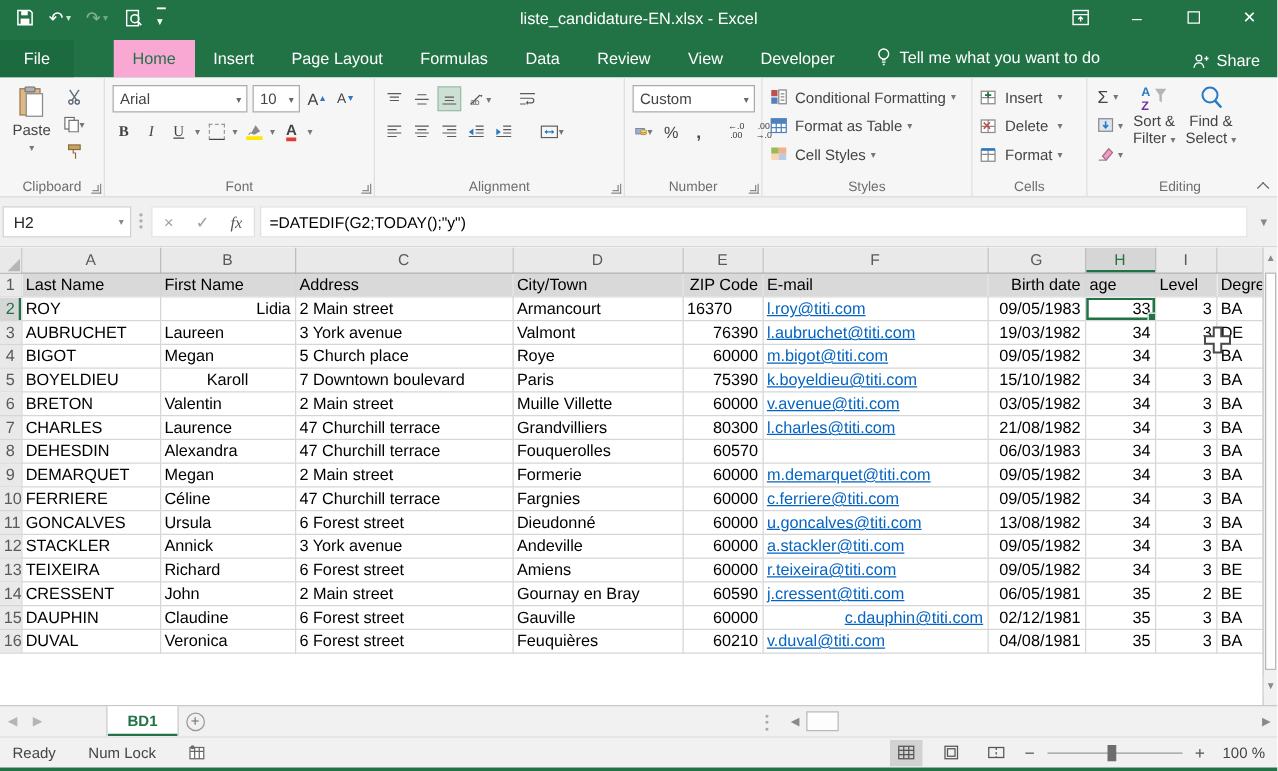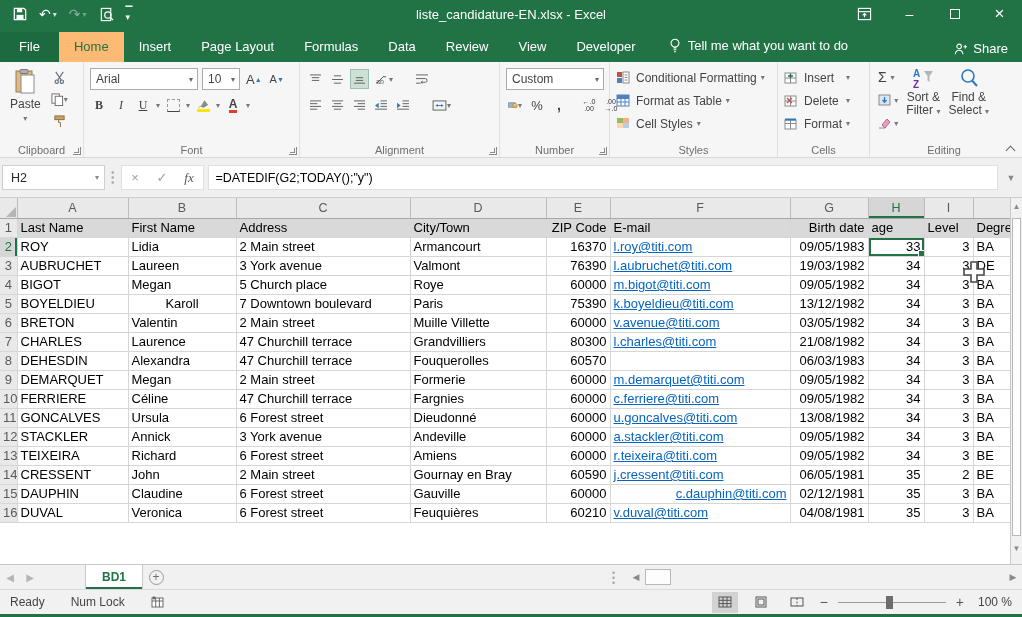--- a/index.html
+++ b/index.html
@@ -15,21 +15,21 @@
   .qat-btn.disabled { opacity:.45; }
   .win-title { position:absolute; left:0; right:0; text-align:center; color:#fff; font-size:13px; pointer-events:none; }
   .win-controls { margin-left:auto; display:flex; height:28px; }
   .win-btn { width:45px; height:28px; display:flex; align-items:center; justify-content:center; color:#fff; font-size:14px; }
   .maxbox { width:10px; height:10px; border:1px solid #fff; display:inline-block; }
 
   
   .tabrow { height:34px; background:#217346; display:flex; align-items:flex-end; flex:0 0 34px; position:relative; }
   .tab { color:#fff; font-size:13px; padding:7px 15px 8px; cursor:default; }
   .tab.file { background:#1c6b40; padding:7px 19px 8px; }
-  .tab.active { background:#fdba74; color:#217346; }
+  .tab.active { background:#f9a8d4; color:#217346;margin-left:32px; }
   .tellme { display:flex; align-items:center; gap:7px; color:#fff; font-size:13px; padding:7px 12px 9px; margin-left:6px; }
   .share { position:absolute; right:14px; bottom:6px; display:flex; align-items:center; gap:6px; color:#fff; font-size:13px; }
 
   
   .ribbon { height:96px; background:#f5f6f5; border-bottom:1px solid #d8d8d8; display:flex; flex:0 0 96px; font-size:12px; color:#444; position:relative; }
   .group { position:relative; padding:3px 2px 16px 4px; border-right:1px solid #e0e0e0; display:flex; }
   .group-label { position:absolute; bottom:1px; left:0; right:0; text-align:center; font-size:11px; color:#6e6e6e; }
   .launcher { position:absolute; right:2px; bottom:2px; width:8px; height:8px; border-right:1px solid #8a8a8a; border-bottom:1px solid #8a8a8a; }
   .launcher:before { content:""; position:absolute; right:1px; bottom:1px; width:4px; height:4px; border-right:1px solid #8a8a8a; border-bottom:1px solid #8a8a8a; transform:rotate(0deg); }
   .bigbtn { display:flex; flex-direction:column; align-items:center; justify-content:flex-start; padding:4px 6px; gap:3px; }
@@ -539,24 +539,24 @@
             <td class="cell hdr" style="text-align:right">ZIP Code</td>
             <td class="cell hdr" style="text-align:left">E-mail</td>
             <td class="cell hdr" style="text-align:right">Birth date</td>
             <td class="cell hdr" style="text-align:left">age</td>
             <td class="cell hdr" style="text-align:left">Level</td>
             <td class="cell hdr" style="text-align:left">Degree</td>
           </tr>
           <tr>
             <td class="rowhead rowsel">2</td>
             <td class="cell" style="text-align:left">ROY</td>
-            <td class="cell" style="text-align:left">Lidia</td>
+            <td class="cell" style="text-align:right">Lidia</td>
             <td class="cell" style="text-align:left">2 Main street</td>
             <td class="cell" style="text-align:left">Armancourt</td>
-            <td class="cell" style="text-align:right">16370</td>
+            <td class="cell" style="">16370</td>
             <td class="cell" style="text-align:left"><span class="link">l.roy@titi.com</span></td>
             <td class="cell" style="text-align:right">09/05/1983</td>
             <td class="cell cellsel" style="text-align:right">33</td>
             <td class="cell" style="text-align:right">3</td>
             <td class="cell" style="text-align:left">BA</td>
           </tr>
           <tr>
             <td class="rowhead">3</td>
             <td class="cell" style="text-align:left">AUBRUCHET</td>
             <td class="cell" style="text-align:left">Laureen</td>
@@ -583,21 +583,21 @@
             <td class="cell" style="text-align:left">BA</td>
           </tr>
           <tr>
             <td class="rowhead">5</td>
             <td class="cell" style="text-align:left">BOYELDIEU</td>
             <td class="cell" style="text-align:center">Karoll</td>
             <td class="cell" style="text-align:left">7 Downtown boulevard</td>
             <td class="cell" style="text-align:left">Paris</td>
             <td class="cell" style="text-align:right">75390</td>
             <td class="cell" style="text-align:left"><span class="link">k.boyeldieu@titi.com</span></td>
-            <td class="cell" style="text-align:right">13/12/1982</td>
+            <td class="cell" style="text-align:right">15/10/1982</td>
             <td class="cell" style="text-align:right">34</td>
             <td class="cell" style="text-align:right">3</td>
             <td class="cell" style="text-align:left">BA</td>
           </tr>
           <tr>
             <td class="rowhead">6</td>
             <td class="cell" style="text-align:left">BRETON</td>
             <td class="cell" style="text-align:left">Valentin</td>
             <td class="cell" style="text-align:left">2 Main street</td>
             <td class="cell" style="text-align:left">Muille Villette</td>

